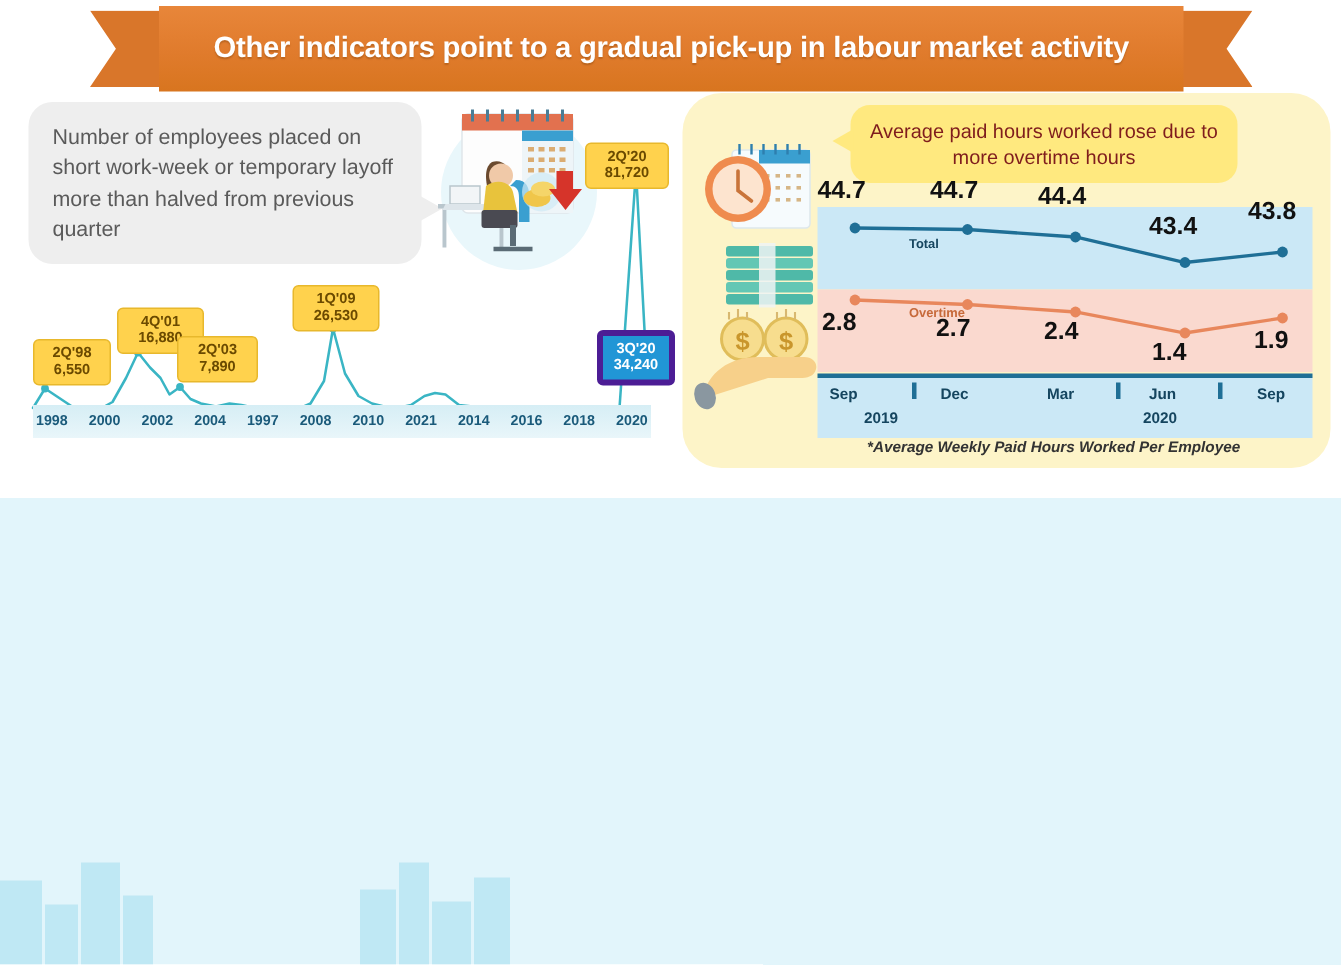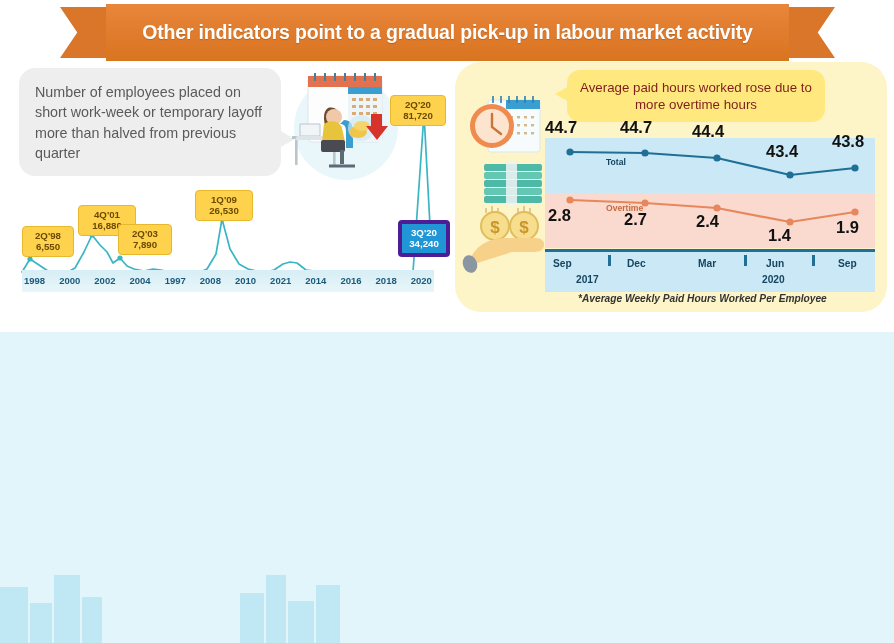--- a/index.html
+++ b/index.html
@@ -345,21 +345,21 @@
     <div class="axis-bar-hr"></div>
     <div class="axis-band-hr"></div>
     <div class="hr-tick" style="left:608px;top:255px;"></div>
     <div class="hr-tick" style="left:744px;top:255px;"></div>
     <div class="hr-tick" style="left:812px;top:255px;"></div>
     <div class="hr-month" style="left:553px;top:258px;">Sep</div>
     <div class="hr-month" style="left:627px;top:258px;">Dec</div>
     <div class="hr-month" style="left:698px;top:258px;">Mar</div>
     <div class="hr-month" style="left:766px;top:258px;">Jun</div>
     <div class="hr-month" style="left:838px;top:258px;">Sep</div>
-    <div class="hr-year" style="left:576px;top:274px;">2017</div>
+    <div class="hr-year" style="left:576px;top:274px;">2019</div>
     <div class="hr-year" style="left:762px;top:274px;">2020</div>
 
     <div class="footnote" style="left:578px;top:293px;font-size:10.2px;">*Average Weekly Paid Hours Worked Per Employee</div>
   </div>
 
   <div class="bottom-section">
     <svg class="skyline" viewBox="0 0 340 120" preserveAspectRatio="none">
       <g fill="#bfe8f4">
         <rect x="0" y="64" width="28" height="56"></rect>
           <rect x="30" y="80" width="22" height="40"></rect>

